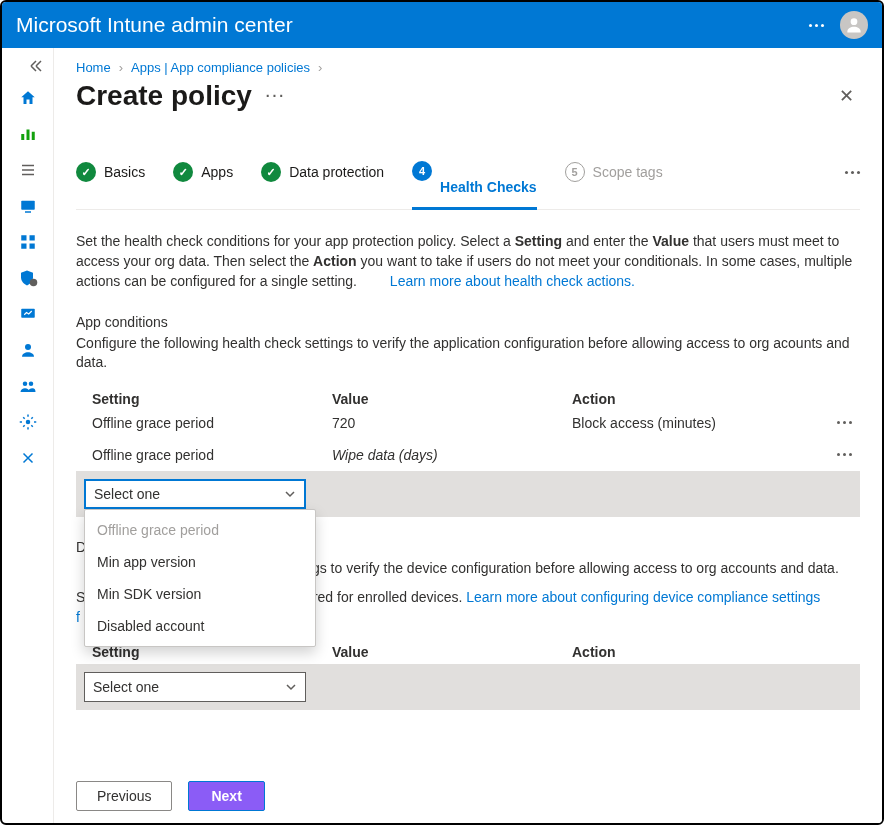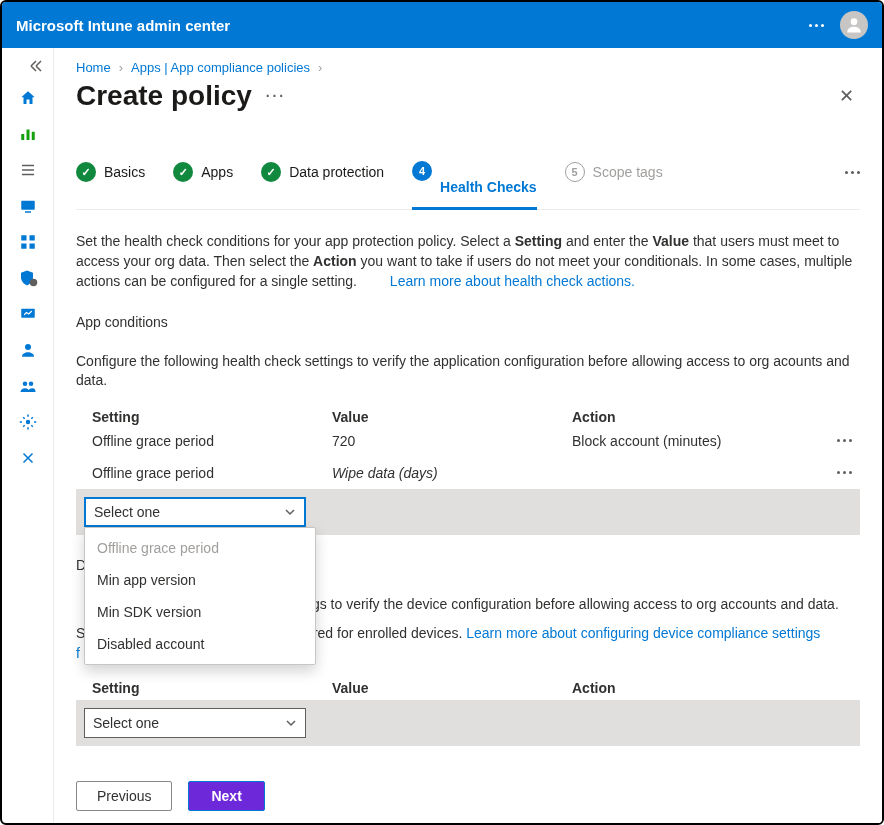--- a/index.html
+++ b/index.html
@@ -18,21 +18,21 @@
   
   .topbar {
     background: #0078d4;
     color: #fff;
     height: 46px;
     display: flex;
     align-items: center;
     padding: 0 14px;
     justify-content: space-between;
   }
-  .topbar-title { font-size: 15px; font-weight: 700; }
+  .topbar-title { font-size: 21px; font-weight: 400; }
   .topbar-right { display: flex; align-items: center; gap: 16px; }
   .ell-h { display:flex; gap:3px; align-items:center; cursor:pointer; }
   .ell-h span { width:3px; height:3px; border-radius:50%; background:#fff; display:block; }
   .avatar {
     width: 28px; height: 28px; border-radius: 50%; background: #c8c6c4;
     display:flex; align-items:center; justify-content:center;
   }
   .avatar svg { width:20px; height:20px; fill:#fff; }
 
   
@@ -76,21 +76,21 @@
   .step.active span.lbl { color:#0078d4;margin-top:32px; }
   .stepper-more { margin-left:auto; display:flex; gap:3px; cursor:pointer; padding-bottom:12px;}
   .stepper-more span { width:3px; height:3px; border-radius:50%; background:#605e5c; }
 
   
   .content { margin-top:22px; font-size:14px; color:#323130; }
   .intro { line-height:1.42; }
   .intro b { font-weight:600; }
   .intro a { color:#0078d4; text-decoration:none; cursor:pointer;margin-left:29px; }
   .section-h { margin-top:22px; font-size:14px; color:#323130; }
-  .section-sub { margin-top:22px; font-size:14px; color:#323130; line-height:1.4; }
+  .section-sub { margin-top:4px; font-size:14px; color:#323130; line-height:1.4; }
   .section-sub a { color:#0078d4; text-decoration:none; }
   .grid-head { display:flex; margin-top:18px; padding-left:16px; font-weight:600; font-size:14px;}
   .col-s { width:240px; }
   .col-v { width:240px; }
   .col-a { flex:1; }
   .grid-row { display:flex; align-items:center; padding:8px 0 8px 16px; font-size:14px; }
   .grid-row .more { display:flex; gap:3px; cursor:pointer; padding-right:8px;}
   .grid-row .more span { width:3px; height:3px; border-radius:50%; background:#605e5c; }
   .new-row { background:#e1dfdd; display:flex; align-items:center; padding:8px 0 8px 8px; }
   .select-like {
@@ -115,21 +115,21 @@
   
   .footer {
     position:absolute; left:52px; right:0; bottom:0; height:54px;
     display:flex; align-items:center; gap:16px; padding-left:22px; background:#fff;
   }
   .btn-sec {
     border:1px solid #8a8886; background:#fff; color:#323130; padding:6px 20px;
     font-size:14px; cursor:pointer; border-radius:2px;
   }
   .btn-pri {
-    border:1px solid #0078d4; background:#6d28d9; color:#fff; padding:6px 22px;
+    border:1px solid #0078d4; background:#8b5cf6; color:#fff; padding:6px 22px;
     font-size:14px; cursor:pointer; border-radius:2px; font-weight:600;
   }
 </style>
 </head>
 <body>
 
 <div class="topbar">
   <div class="topbar-title">Microsoft Intune admin center</div>
   <div class="topbar-right">
     <div class="ell-h">
@@ -278,21 +278,21 @@
 
     <div class="grid-head">
       <div class="col-s">Setting</div>
       <div class="col-v">Value</div>
       <div class="col-a">Action</div>
     </div>
     <div class="grid-row">
       <div class="col-s">Offline grace period</div>
       <div class="col-v">720</div>
       <div class="col-a" style="display:flex;justify-content:space-between;align-items:center;">
-        <span>Block account (minutes)</span>
+        <span>Block access (minutes)</span>
         <div class="more">
             <span></span>
             <span></span>
             <span></span>
           </div>
       </div>
     </div>
     <div class="grid-row">
       <div class="col-s">Offline grace period</div>
       <div class="col-a" style="display:flex;justify-content:space-between;align-items:center;font-style:italic;">

